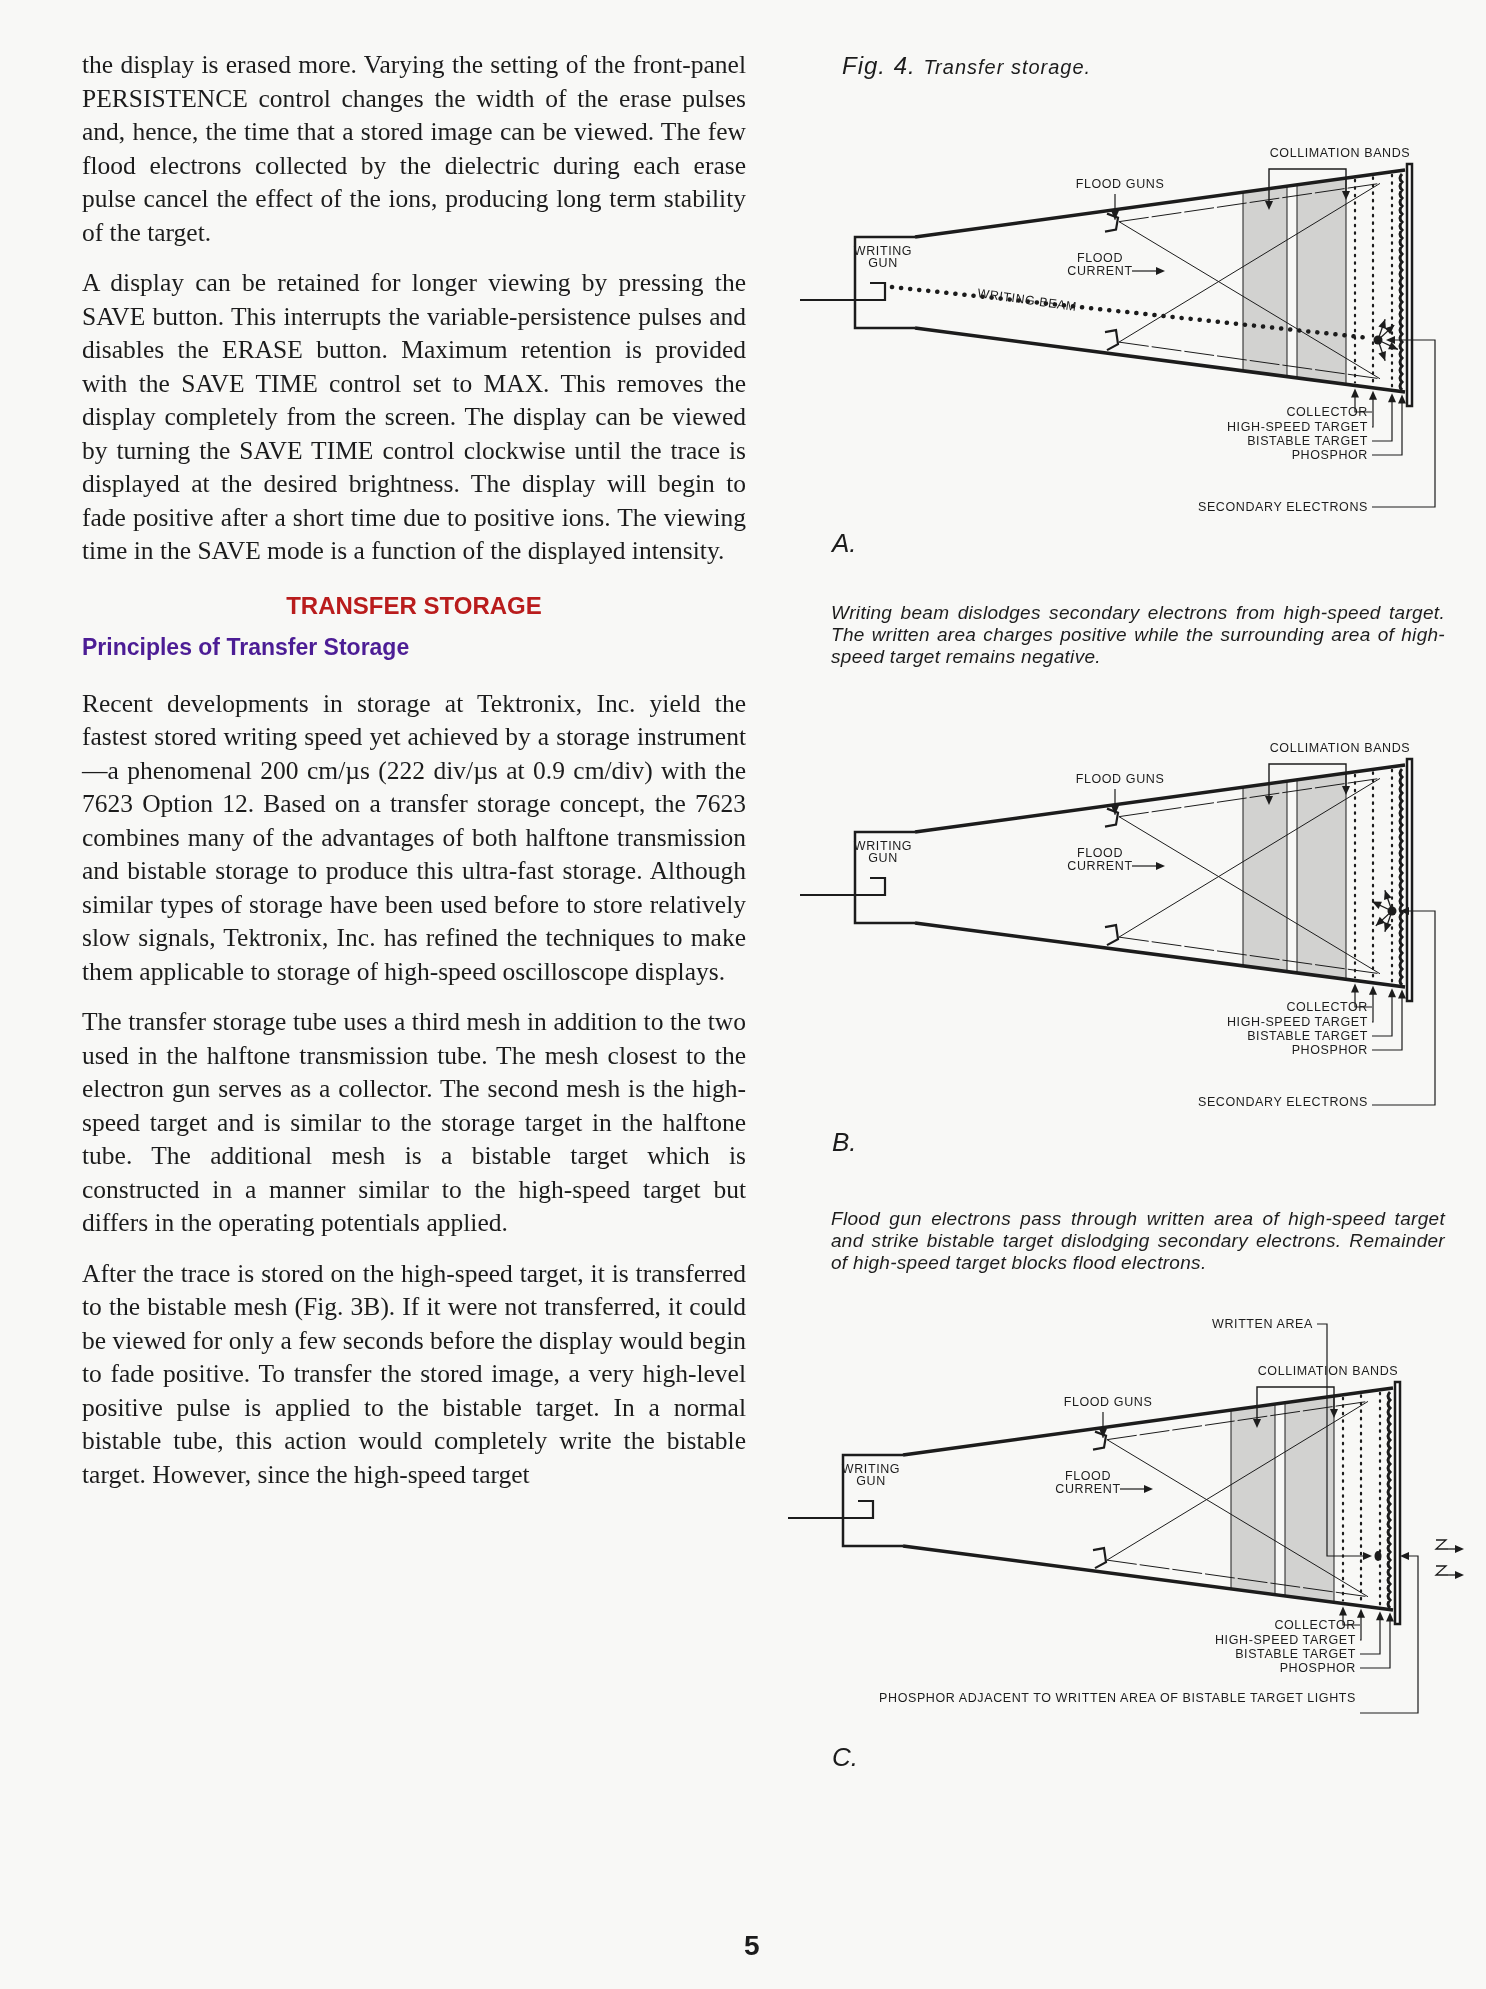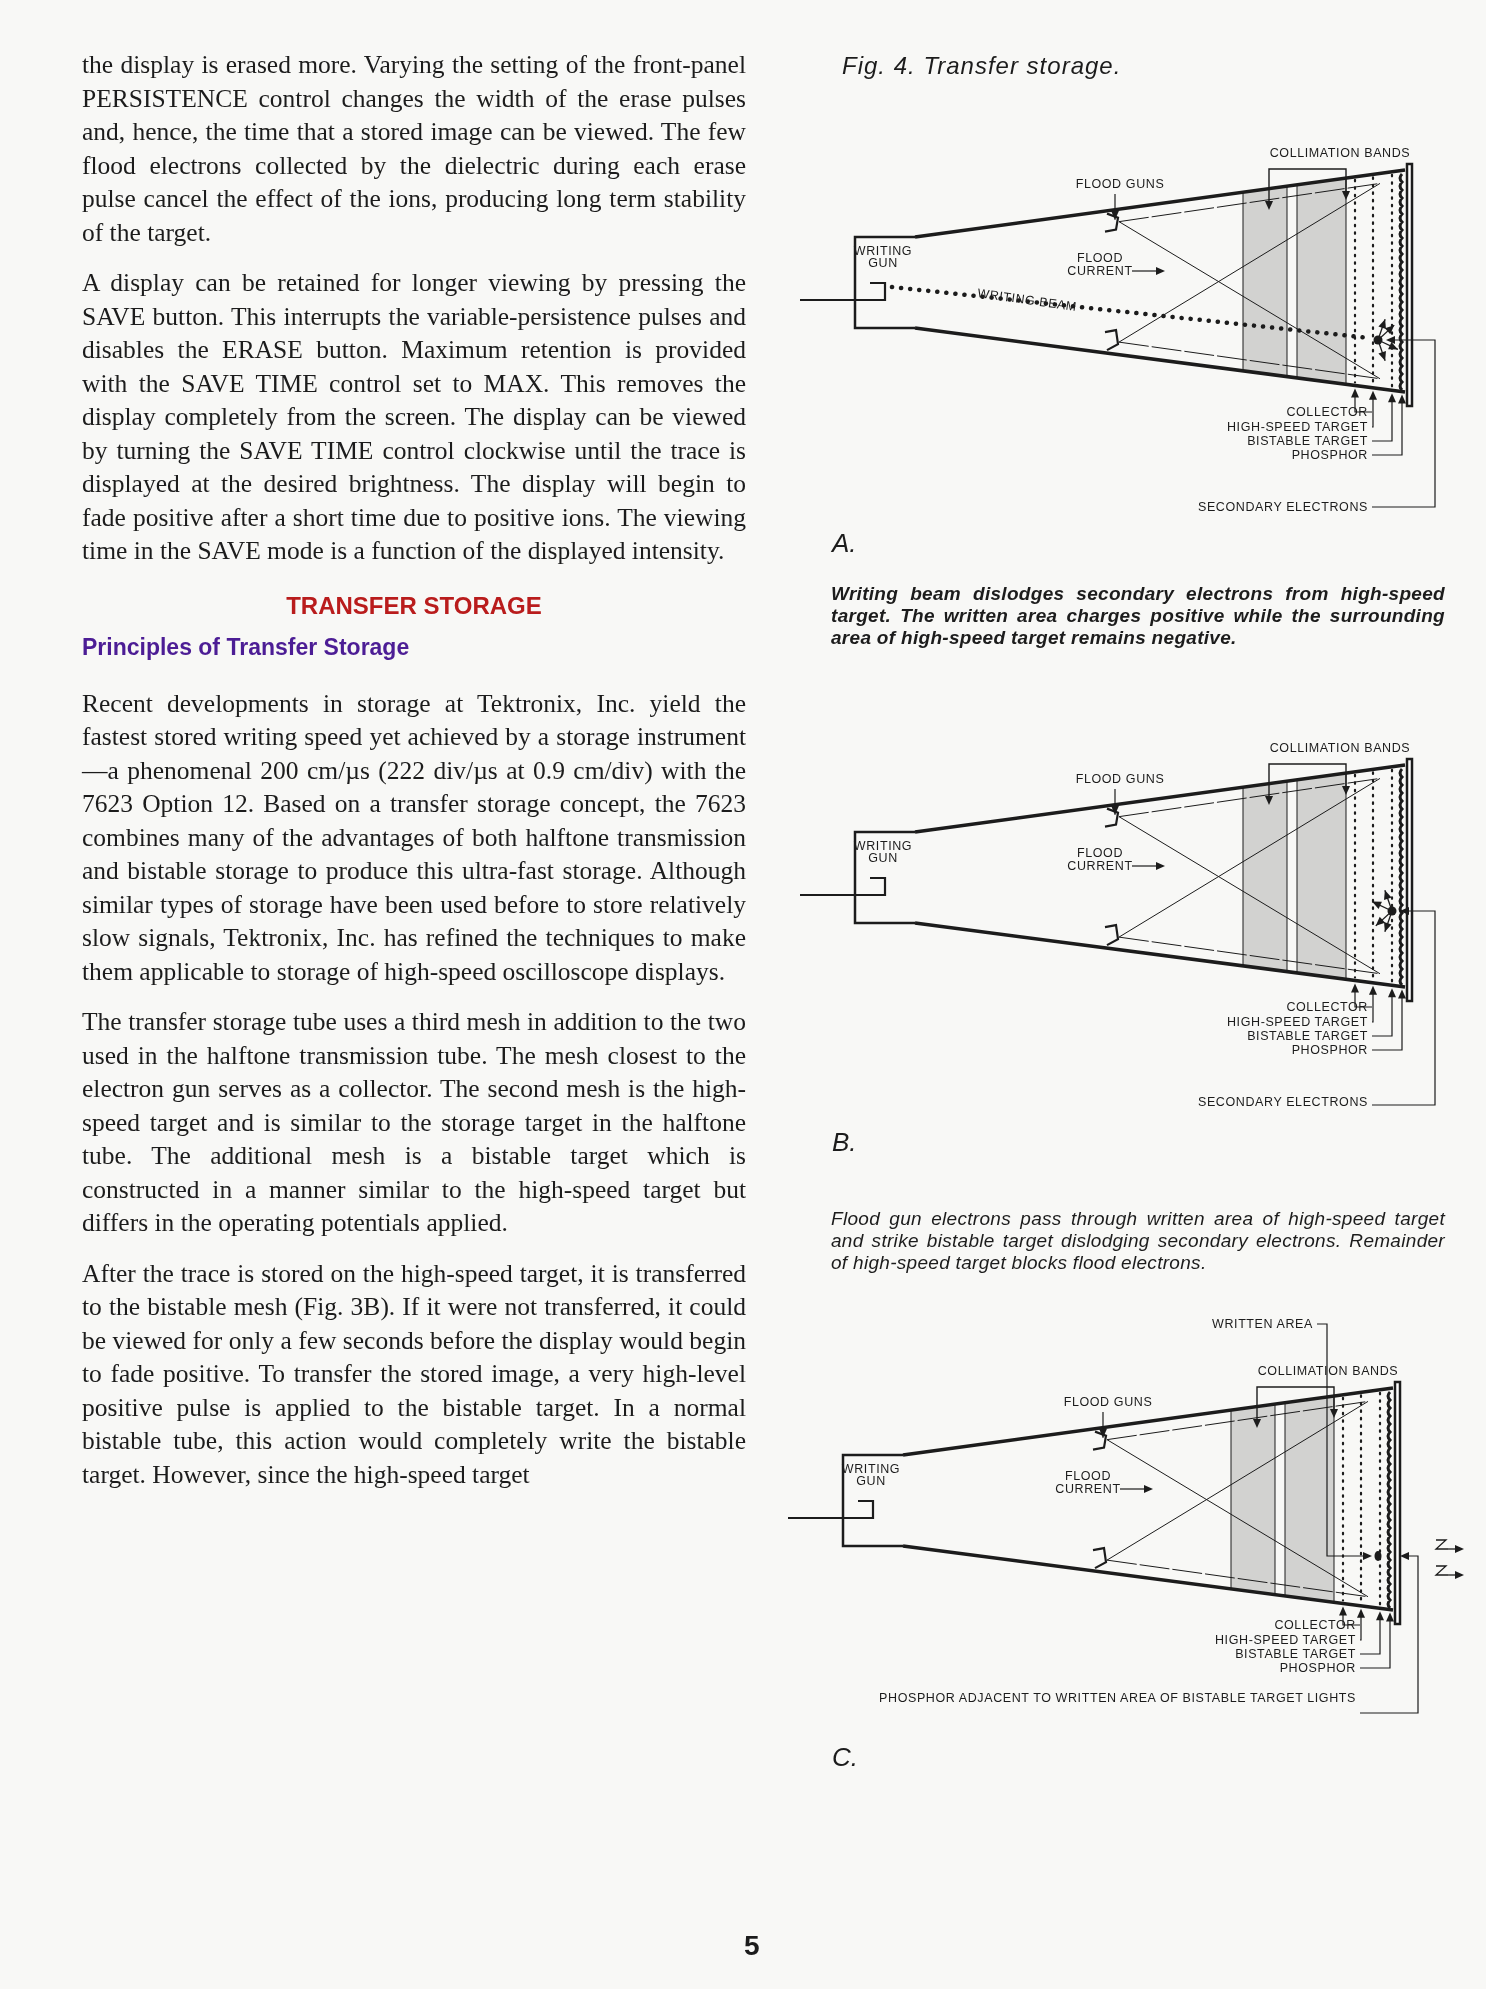--- a/index.html
+++ b/index.html
@@ -26,21 +26,21 @@
     margin: 0 0 20px 0; height: 40px; line-height: 40px;
   }
   .right-col {
     position: absolute; left: 780px; top: 0; width: 700px; height: 1989px;
   }
   .fig-title {
     position: absolute; left: 62px; top: 52px;
     font-family: "Liberation Sans", "DejaVu Sans", sans-serif;
     font-style: italic; font-size: 24px; letter-spacing: 1px;
   }
-  .fig-title .sub { font-size: 24px; letter-spacing: 1px; text-align: right; }
+  .fig-title .sub { font-size: 20px; letter-spacing: 1px; text-align: right; }
   .diagram { position: absolute; left: 0; width: 700px; }
   .diagram svg { display: block; }
   .diagram text {
     font-family: "Liberation Sans", "DejaVu Sans", sans-serif;
     font-size: 12.5px; fill: #1c1c1c; letter-spacing: 0.6px;
   }
   .panel-letter {
     position: absolute; left: 52px;
     font-family: "Liberation Sans", "DejaVu Sans", sans-serif;
     font-style: italic; font-size: 26px;
@@ -132,21 +132,21 @@
           <path d="M 592 301 L 612 301 L 612 258.30204081632655" fill="none" stroke="#1c1c1c" stroke-width="1.2"></path>
           <polygon points="612,253.30204081632652 616,262.30204081632655 608,262.30204081632655" fill="#1c1c1c"></polygon>
           <text x="588" y="319" text-anchor="end">PHOSPHOR</text>
           <path d="M 592 315 L 622 315 L 622 259.60816326530613" fill="none" stroke="#1c1c1c" stroke-width="1.2"></path>
           <polygon points="622,254.60816326530613 626,263.60816326530613 618,263.60816326530613" fill="#1c1c1c"></polygon>
           <text x="588" y="371" text-anchor="end">SECONDARY ELECTRONS</text>
         </g>
       </svg>
     </div>
   <div class="panel-letter" style="top:528px;">A.</div>
-  <div class="caption" style="top:583px;font-weight:bold;">Writing beam dislodges secondary electrons from high-speed target. The written area charges positive while the surrounding area of high-speed target remains negative.</div>
+  <div class="caption" style="top:602px;">Writing beam dislodges secondary electrons from high-speed target. The written area charges positive while the surrounding area of high-speed target remains negative.</div>
 
   <div class="diagram" style="top:735px;">
       <svg width="700" height="390" viewBox="0 0 700 390">
         <g transform="translate(0,0)">
           <polygon points="463,52.15102040816326 507,46.13469387755102 507,236.58775510204083 463,230.84081632653061" fill="#d2d2d0" stroke="#1c1c1c" stroke-width="1"></polygon>
           <polygon points="517,44.76734693877551 566,38.06734693877551 566,244.29387755102042 517,237.8938775510204" fill="#d2d2d0" stroke="#1c1c1c" stroke-width="1"></polygon>
           <line x1="575" y1="39.83673469387755" x2="575" y2="242.46938775510205" stroke="#1c1c1c" stroke-width="2.2" stroke-dasharray="1.5 6" stroke-linecap="round"></line>
           <line x1="593" y1="37.375510204081635" x2="593" y2="244.8204081632653" stroke="#1c1c1c" stroke-width="2.2" stroke-dasharray="1.5 6" stroke-linecap="round"></line>
           <line x1="612" y1="34.77755102040817" x2="612" y2="247.30204081632652" stroke="#1c1c1c" stroke-width="2.2" stroke-dasharray="1.5 6" stroke-linecap="round"></line>
           <path d="M 135 97 L 75 97 L 75 188 L 135 188" fill="none" stroke="#1c1c1c" stroke-width="2.5"></path>

